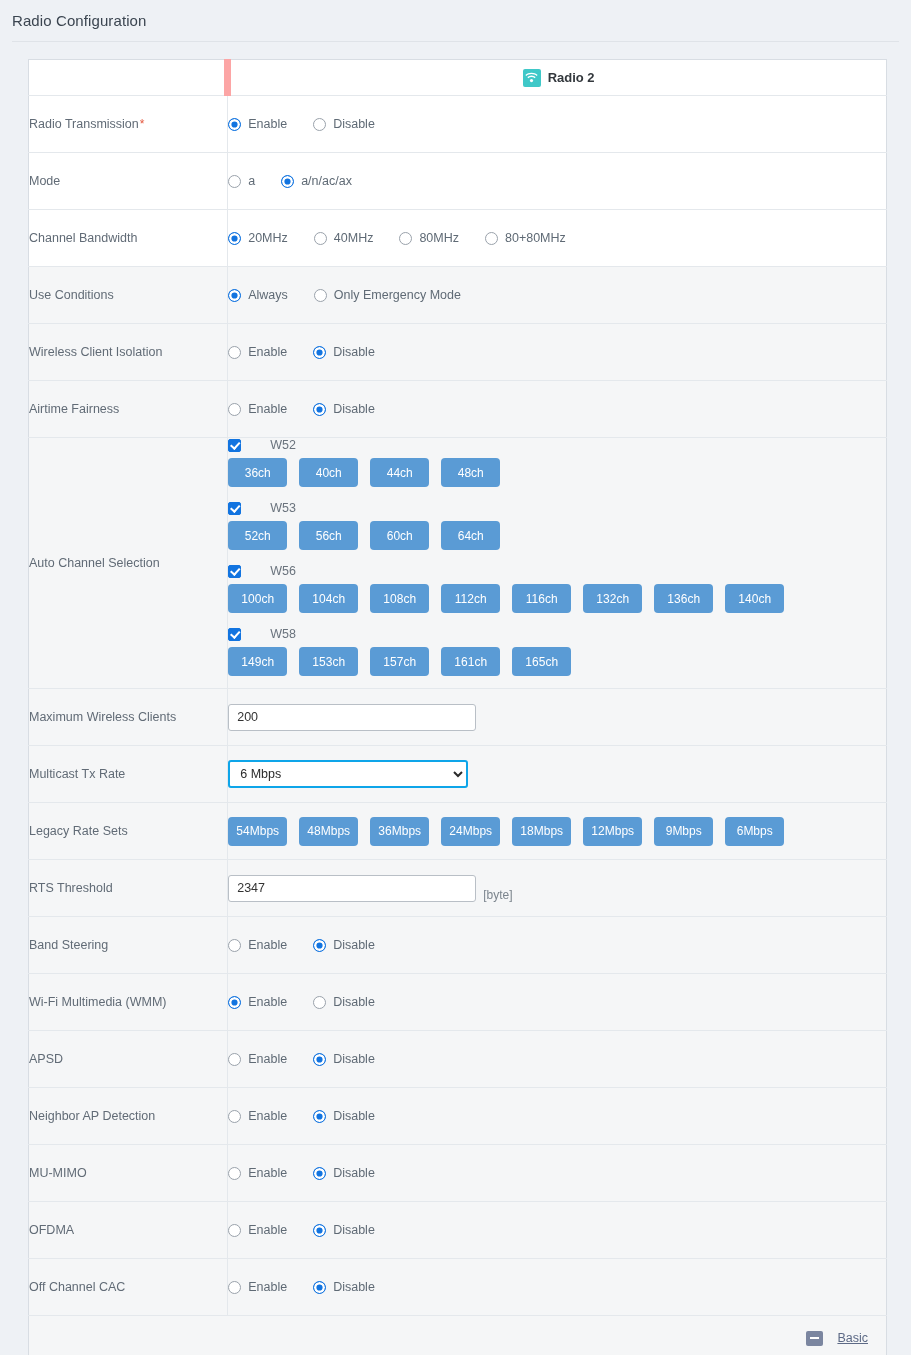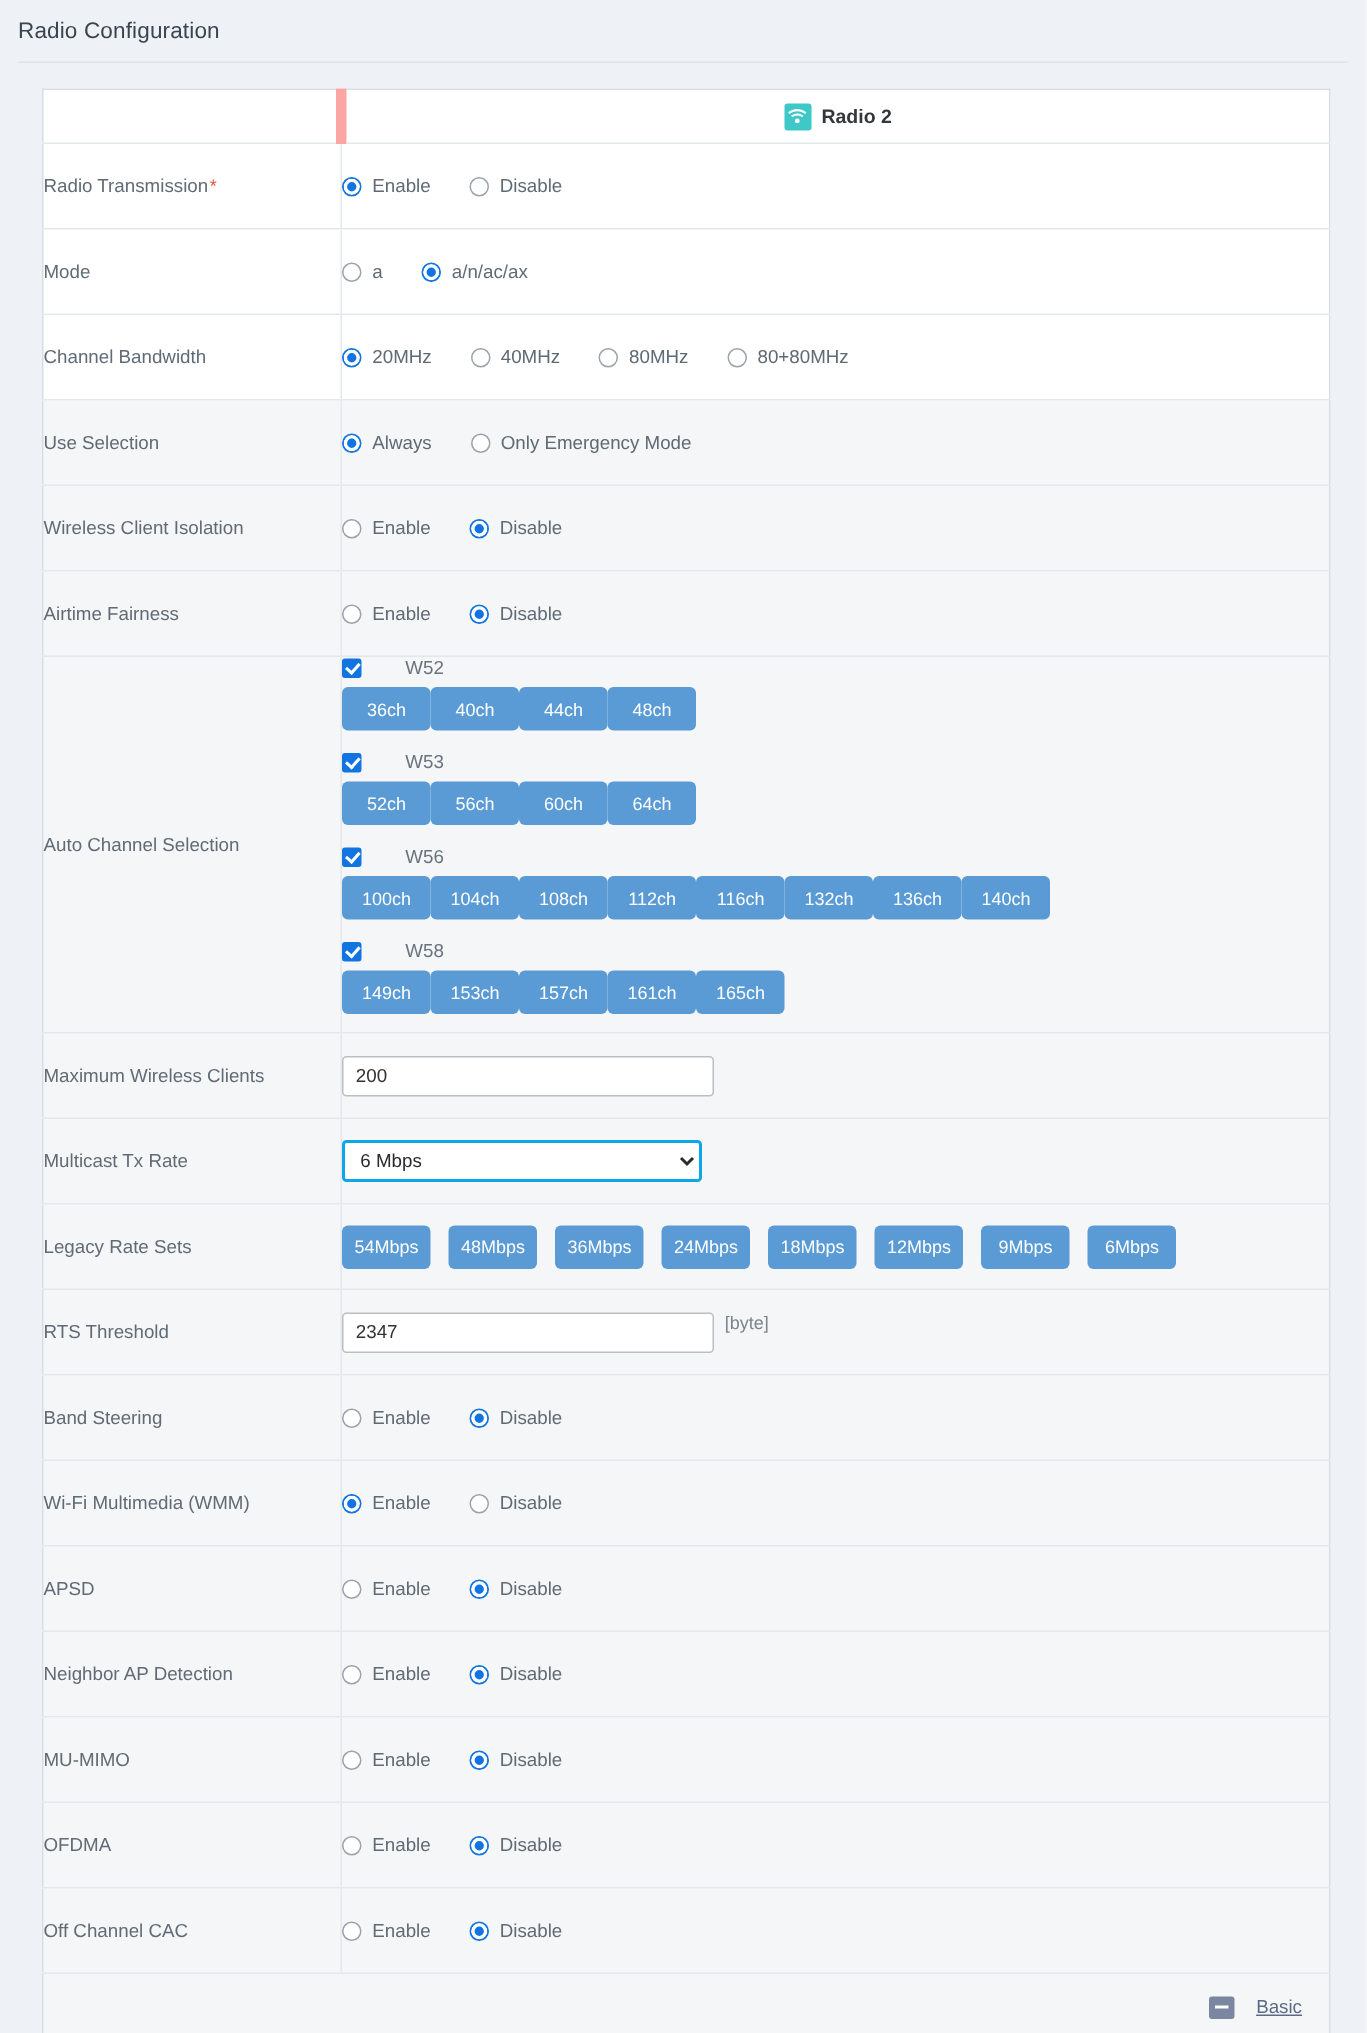--- a/index.html
+++ b/index.html
@@ -137,21 +137,21 @@
     content: "";
     width: 3.5px; height: 7px;
     border: solid #fff;
     border-width: 0 2px 2px 0;
     transform: rotate(42deg) translate(-0.5px,-1px);
     display: block;
   }
   .chk-label { font-size: 12.5px; color: #6a737d; }
 
   
-  .chip-row { display: flex; flex-wrap: nowrap; margin-bottom: 14px; }
+  .chip-row { display: flex; flex-wrap: nowrap; gap: 12px; margin-bottom: 14px; }
   .chip-row:last-child { margin-bottom: 12px; }
   .chip {
     background: #5a9bd5;
     color: #ffffff;
     border-radius: 4px;
     font-size: 12px;
     height: 29px;
     min-width: 59px;
     padding: 0 6px;
     display: inline-flex;
@@ -170,21 +170,21 @@
     height: 27px;
     border: 1px solid #b9bfc6;
     border-radius: 3px;
     background: #fff;
     padding: 0 8px;
     font-family: "Liberation Sans", sans-serif;
     font-size: 12.5px;
     color: #333;
     outline: none;
   }
-  .inline-unit { display: flex; align-items: flex-start; }
+  .inline-unit { display: flex; align-items: flex-end; }
   .unit {
     margin-left: 7px;
     color: #7b848d;
     font-size: 12px;
   }
   select.sel {
     width: 240px;
     height: 28px;
     border: 2px solid #0ea5e9;
     border-radius: 3px;
@@ -302,21 +302,21 @@
                 <span>80MHz</span>
               </label>
               <label class="opt">
                 <span class="rd"></span>
                 <span>80+80MHz</span>
               </label>
             </div>
           </td>
         </tr>
         <tr class="r-h grey">
-          <td class="lbl"><span>Use Selection</span></td>
+          <td class="lbl"><span>Use Conditions</span></td>
           <td class="val">
             <div class="opts">
               <label class="opt">
                 <span class="rd on"></span>
                 <span>Always</span>
               </label>
               <label class="opt">
                 <span class="rd"></span>
                 <span>Only Emergency Mode</span>
               </label>

